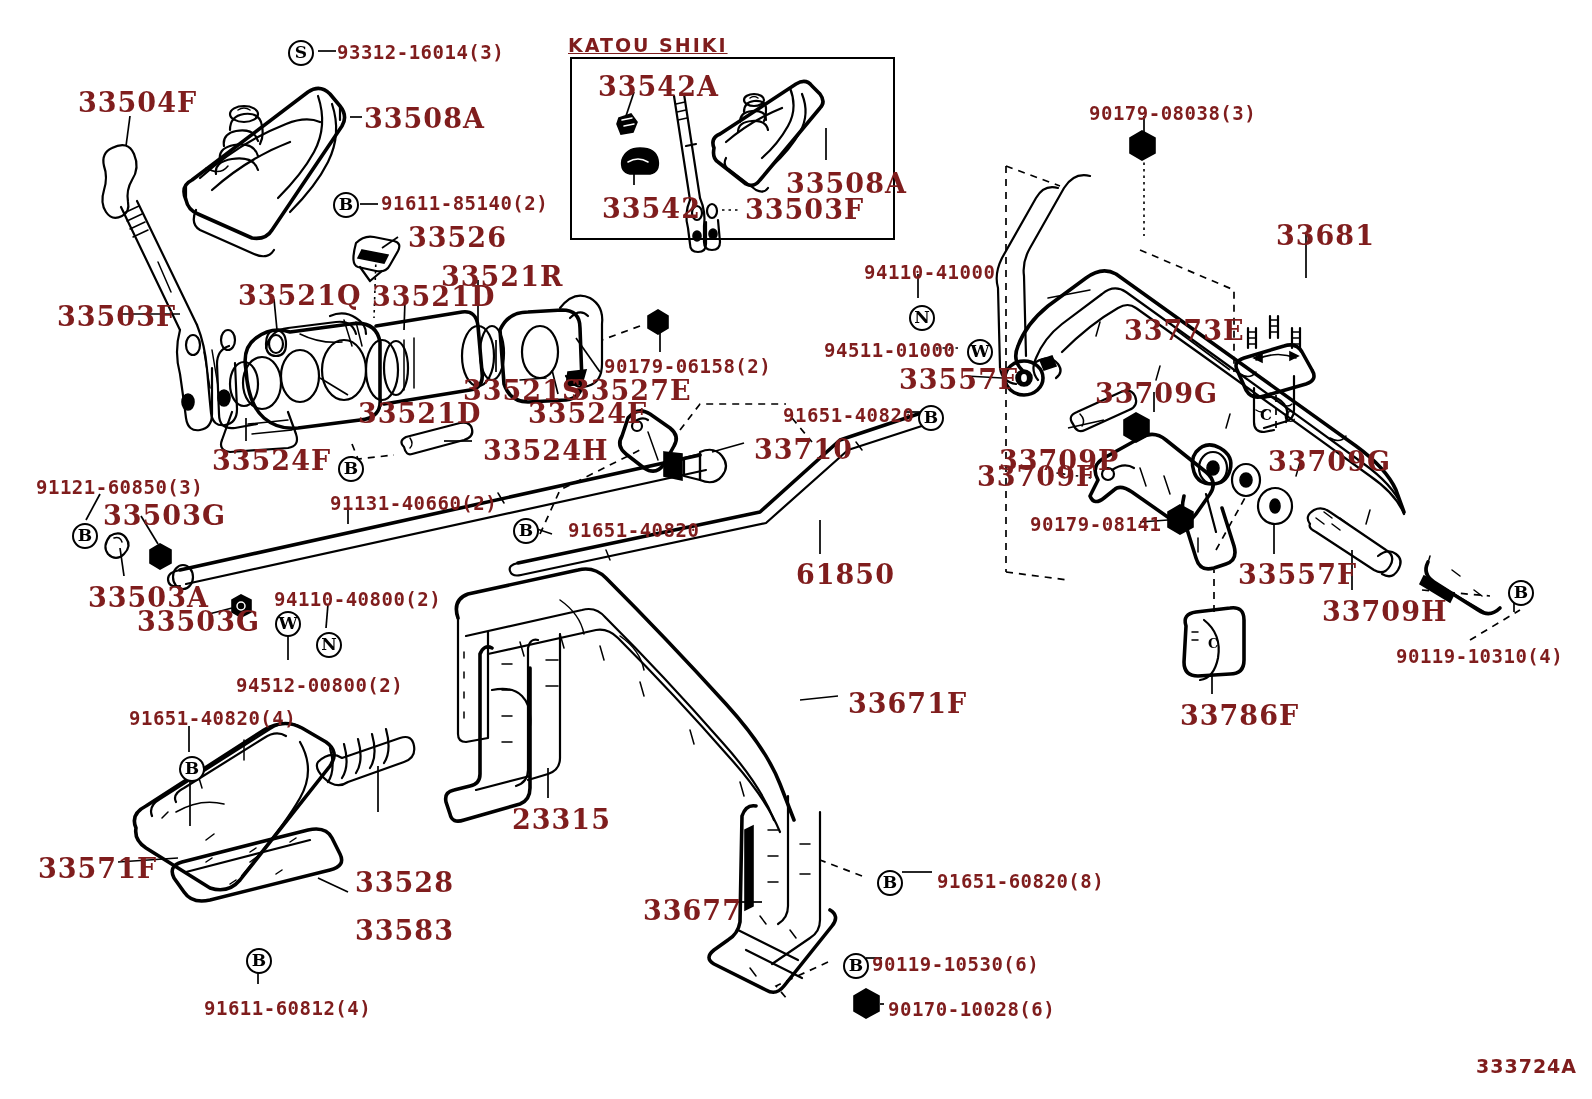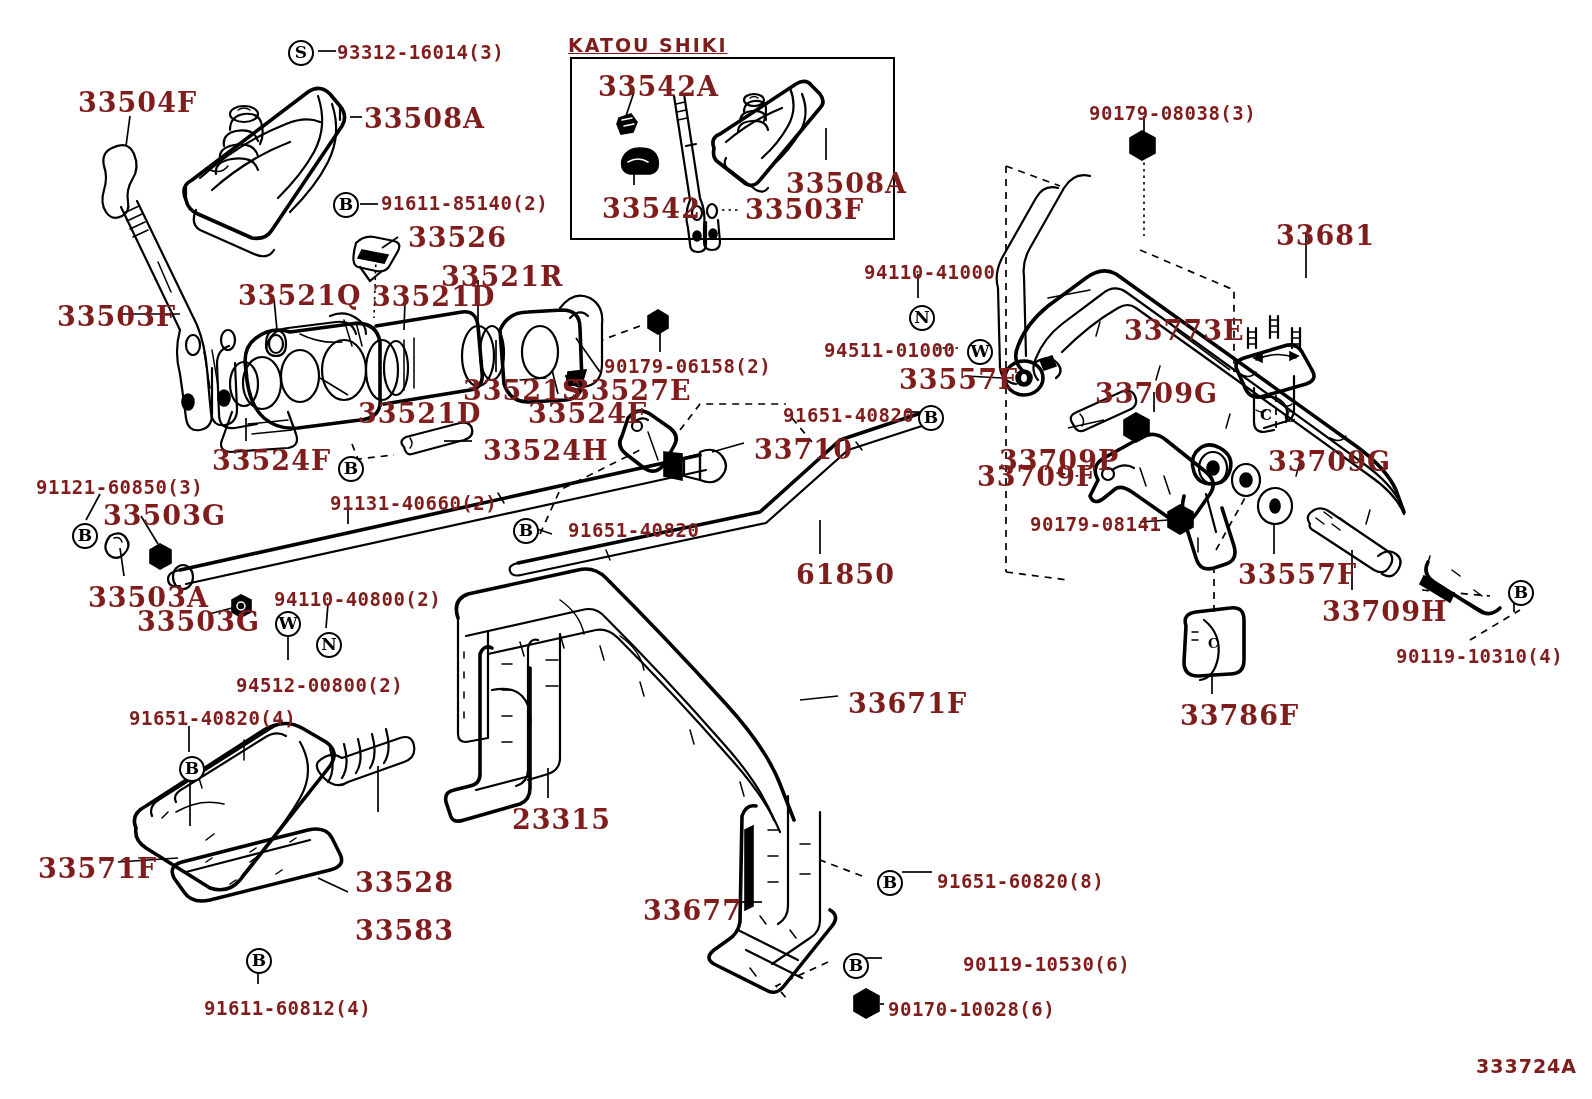--- a/index.html
+++ b/index.html
@@ -511,21 +511,21 @@
       <div class="lbl pn" style="left: 355px; top: 825px; margin-top: 44px;">33528</div>
       <div class="lbl pn" style="left: 355px; top: 898px; margin-top: 19px;">33583</div>
       <div class="lbl hw" style="left: 204px; top: 999px;">91611-60812(4)</div>
       <div class="lbl pn" style="left: 512px; top: 806px;">23315</div>
       <div class="lbl pn" style="left: 848px; top: 690px;">33671F</div>
       <div class="lbl pn" style="left: 643px; top: 897px;">33677</div>
       <div class="lbl pn" style="left: 796px; top: 561px;">61850</div>
       <div class="lbl pn" style="left: 754px; top: 436px;">33710</div>
       <div class="lbl hw" style="left: 783px; top: 406px;">91651-40820</div>
       <div class="lbl hw" style="left: 937px; top: 872px;">91651-60820(8)</div>
-      <div class="lbl hw" style="left: 937px; top: 955px; margin-left: 26px;">90119-10530(6)</div>
+      <div class="lbl hw" style="left: 846px; top: 955px; margin-left: 26px;">90119-10530(6)</div>
       <div class="lbl hw" style="left: 888px; top: 1000px;">90170-10028(6)</div>
       <div class="lbl hw" style="left: 864px; top: 263px;">94110-41000</div>
       <div class="lbl hw" style="left: 824px; top: 341px;">94511-01000</div>
       <div class="lbl pn" style="left: 899px; top: 366px;">33557F</div>
       <div class="lbl hw" style="left: 1089px; top: 104px;">90179-08038(3)</div>
       <div class="lbl pn" style="left: 1276px; top: 222px;">33681</div>
       <div class="lbl pn" style="left: 1124px; top: 317px;">33773E</div>
       <div class="lbl pn" style="left: 1095px; top: 380px;">33709G</div>
       <div class="lbl pn" style="left: 999px; top: 417px; margin-top: 30px;">33709P</div>
       <div class="lbl pn" style="left: 977px; top: 463px;">33709F</div>

